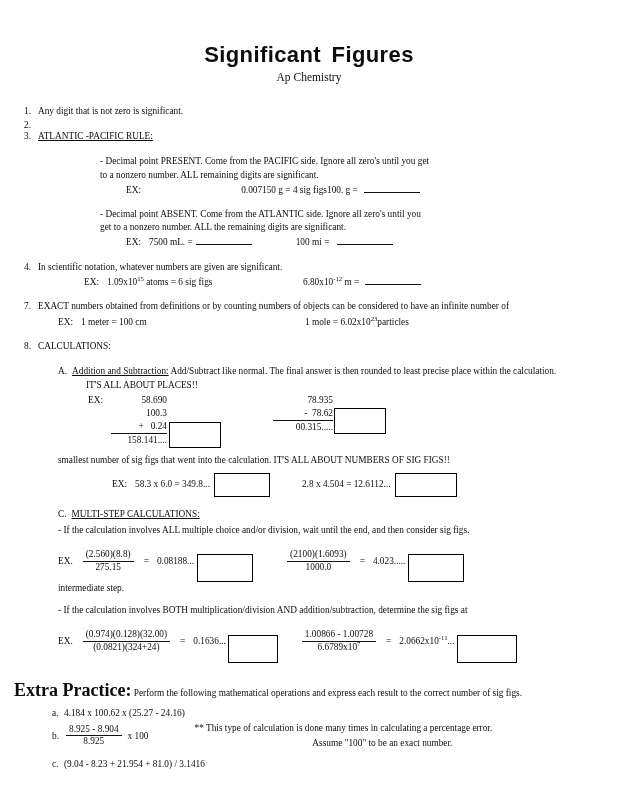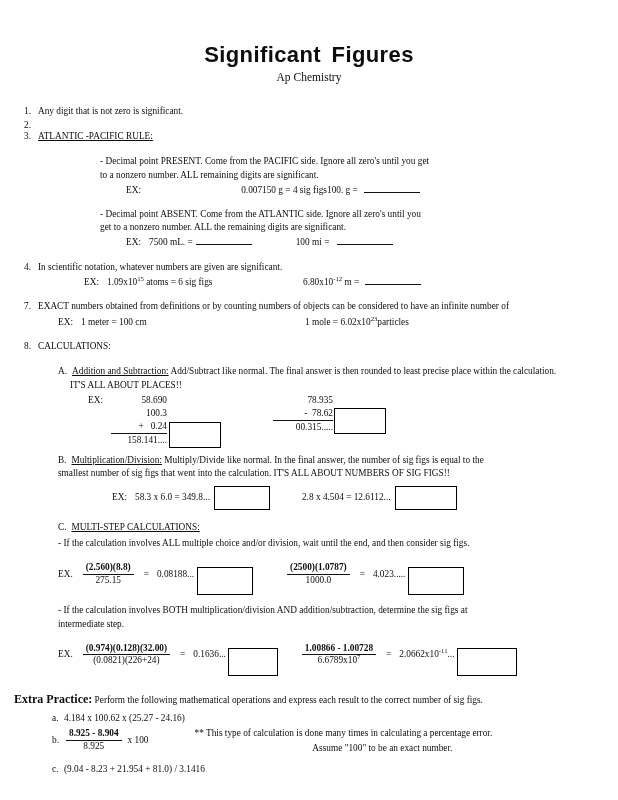--- a/index.html
+++ b/index.html
@@ -91,41 +91,40 @@
     vertical-align: middle;
     text-align: center;
     line-height: 1.25;
     margin: 0 2px;
   }
   .frac .top {
     display: block;
     border-bottom: 1px solid #111;
     padding: 0 3px 0px 3px;
     white-space: nowrap;
-    font-weight: bold;
   }
   .frac .bot {
     display: block;
     padding: 0px 3px 0 3px;
     white-space: nowrap;
   }
 
   
   .colmath { display: inline-block; text-align: right; }
   .colmath .row { display: block; white-space: pre; }
   .colmath .ruled { border-bottom: 1px solid #111; }
 
   .flexrow { display: flex; align-items: flex-start; }
   .nowrap { white-space: nowrap; }
 
   
   .ep-title {
     font-family: "Liberation Serif", "DejaVu Serif", serif;
     font-weight: bold;
-    font-size: 12px;
+    font-size: 18px;
   }
   .ep-list {
     margin-top: 3px;
     margin-left: 38px;
     font-size: 9.3px;
     line-height: 1.55;
   }
   .ep-item { position: relative; }
   .ep-letter { display: inline-block; width: 12px; }
 </style>
@@ -219,21 +218,21 @@
       <span class="num">8.</span>
       <span>CALCULATIONS:</span>
     </div>
 
     <div class="gap-m"></div>
 
     <div class="indent1">
       <div>
         <span style="margin-right:5px;">A.</span><span class="u">Addition and Subtraction:</span><span>  Add/Subtract like normal.  The final answer is then rounded to least precise place within the calculation.</span>
       </div>
-      <div style="margin-left:12px;">IT'S ALL ABOUT PLACES!!</div>
+      <div style="margin-left:28px;">IT'S ALL ABOUT PLACES!!</div>
 
       <div class="flexrow" style="margin-left:30px; margin-top:2px; position:relative;">
         <span style="margin-right:8px;">EX:</span>
 
         <div class="colmath" style="width:56px;">
           <span class="row">58.690</span>
           <span class="row">100.3</span>
           <span class="row ruled">+   0.24</span>
           <span class="row">158.141....</span>
         </div>
@@ -246,23 +245,20 @@
           <span class="row">00.315.....</span>
         </div>
 
         <div class="abox" style="width:50px;height:24px;margin-left:1px;margin-top:14px;"></div>
       </div>
     </div>
 
     <div class="gap-s"></div>
 
     <div class="indent1">
-      <div>
-        <span style="margin-right:5px;">B.</span><span class="u">Multiplication/Division:</span><span>  Multiply/Divide like normal.  In the final answer, the number of sig figs is equal to the</span>
-      </div>
       <div>smallest number of sig figs that went into the calculation.  IT'S ALL ABOUT NUMBERS OF SIG FIGS!!</div>
 
       <div class="flexrow" style="margin-left:54px; margin-top:6px; align-items:center;">
         <span style="margin-right:8px;">EX:</span>
         <span class="nowrap">58.3 x 6.0 = 349.8...</span>
         <div class="abox" style="width:54px;height:22px;margin-left:4px;"></div>
         <span class="nowrap" style="margin-left:32px;">2.8 x 4.504  =  12.6112...</span>
         <div class="abox" style="width:60px;height:22px;margin-left:4px;"></div>
       </div>
     </div>
@@ -279,36 +275,36 @@
         <span style="margin-right:8px;">EX.</span>
         <span class="frac">
           <span class="top">(2.560)(8.8)</span>
           <span class="bot">275.15</span>
         </span>
         <span style="margin:0 8px;">=</span>
         <span class="nowrap">0.08188...</span>
         <div class="abox" style="width:54px;height:26px;margin-left:3px;margin-top:14px;"></div>
 
         <span class="frac" style="margin-left:34px;">
-          <span class="top">(2500)(1.0787)</span>
+          <span class="top">(2100)(1.6093)</span>
           <span class="bot">1000.0</span>
         </span>
         <span style="margin:0 8px;">=</span>
         <span class="nowrap">4.023.....</span>
         <div class="abox" style="width:54px;height:26px;margin-left:3px;margin-top:14px;"></div>
       </div>
 
+      <div>intermediate step.</div>
       <div style="margin-top:9px;">-  If the calculation involves BOTH multiplication/division AND addition/subtraction, determine the sig figs at</div>
-      <div>intermediate step.</div>
 
       <div class="flexrow" style="margin-top:3px; align-items:center;">
         <span style="margin-right:8px;">EX.</span>
         <span class="frac">
           <span class="top">(0.974)(0.128)(32.00)</span>
-          <span class="bot">(0.0821)(226+24)</span>
+          <span class="bot">(0.0821)(324+24)</span>
         </span>
         <span style="margin:0 8px;">=</span>
         <span class="nowrap">0.1636...</span>
         <div class="abox" style="width:48px;height:26px;margin-left:2px;margin-top:14px;"></div>
 
         <span class="frac" style="margin-left:24px;">
           <span class="top">1.00866 - 1.00728</span>
           <span class="bot"><span>6.6789x10</span><sup>7</sup></span>
         </span>
         <span style="margin:0 8px;">=</span>

